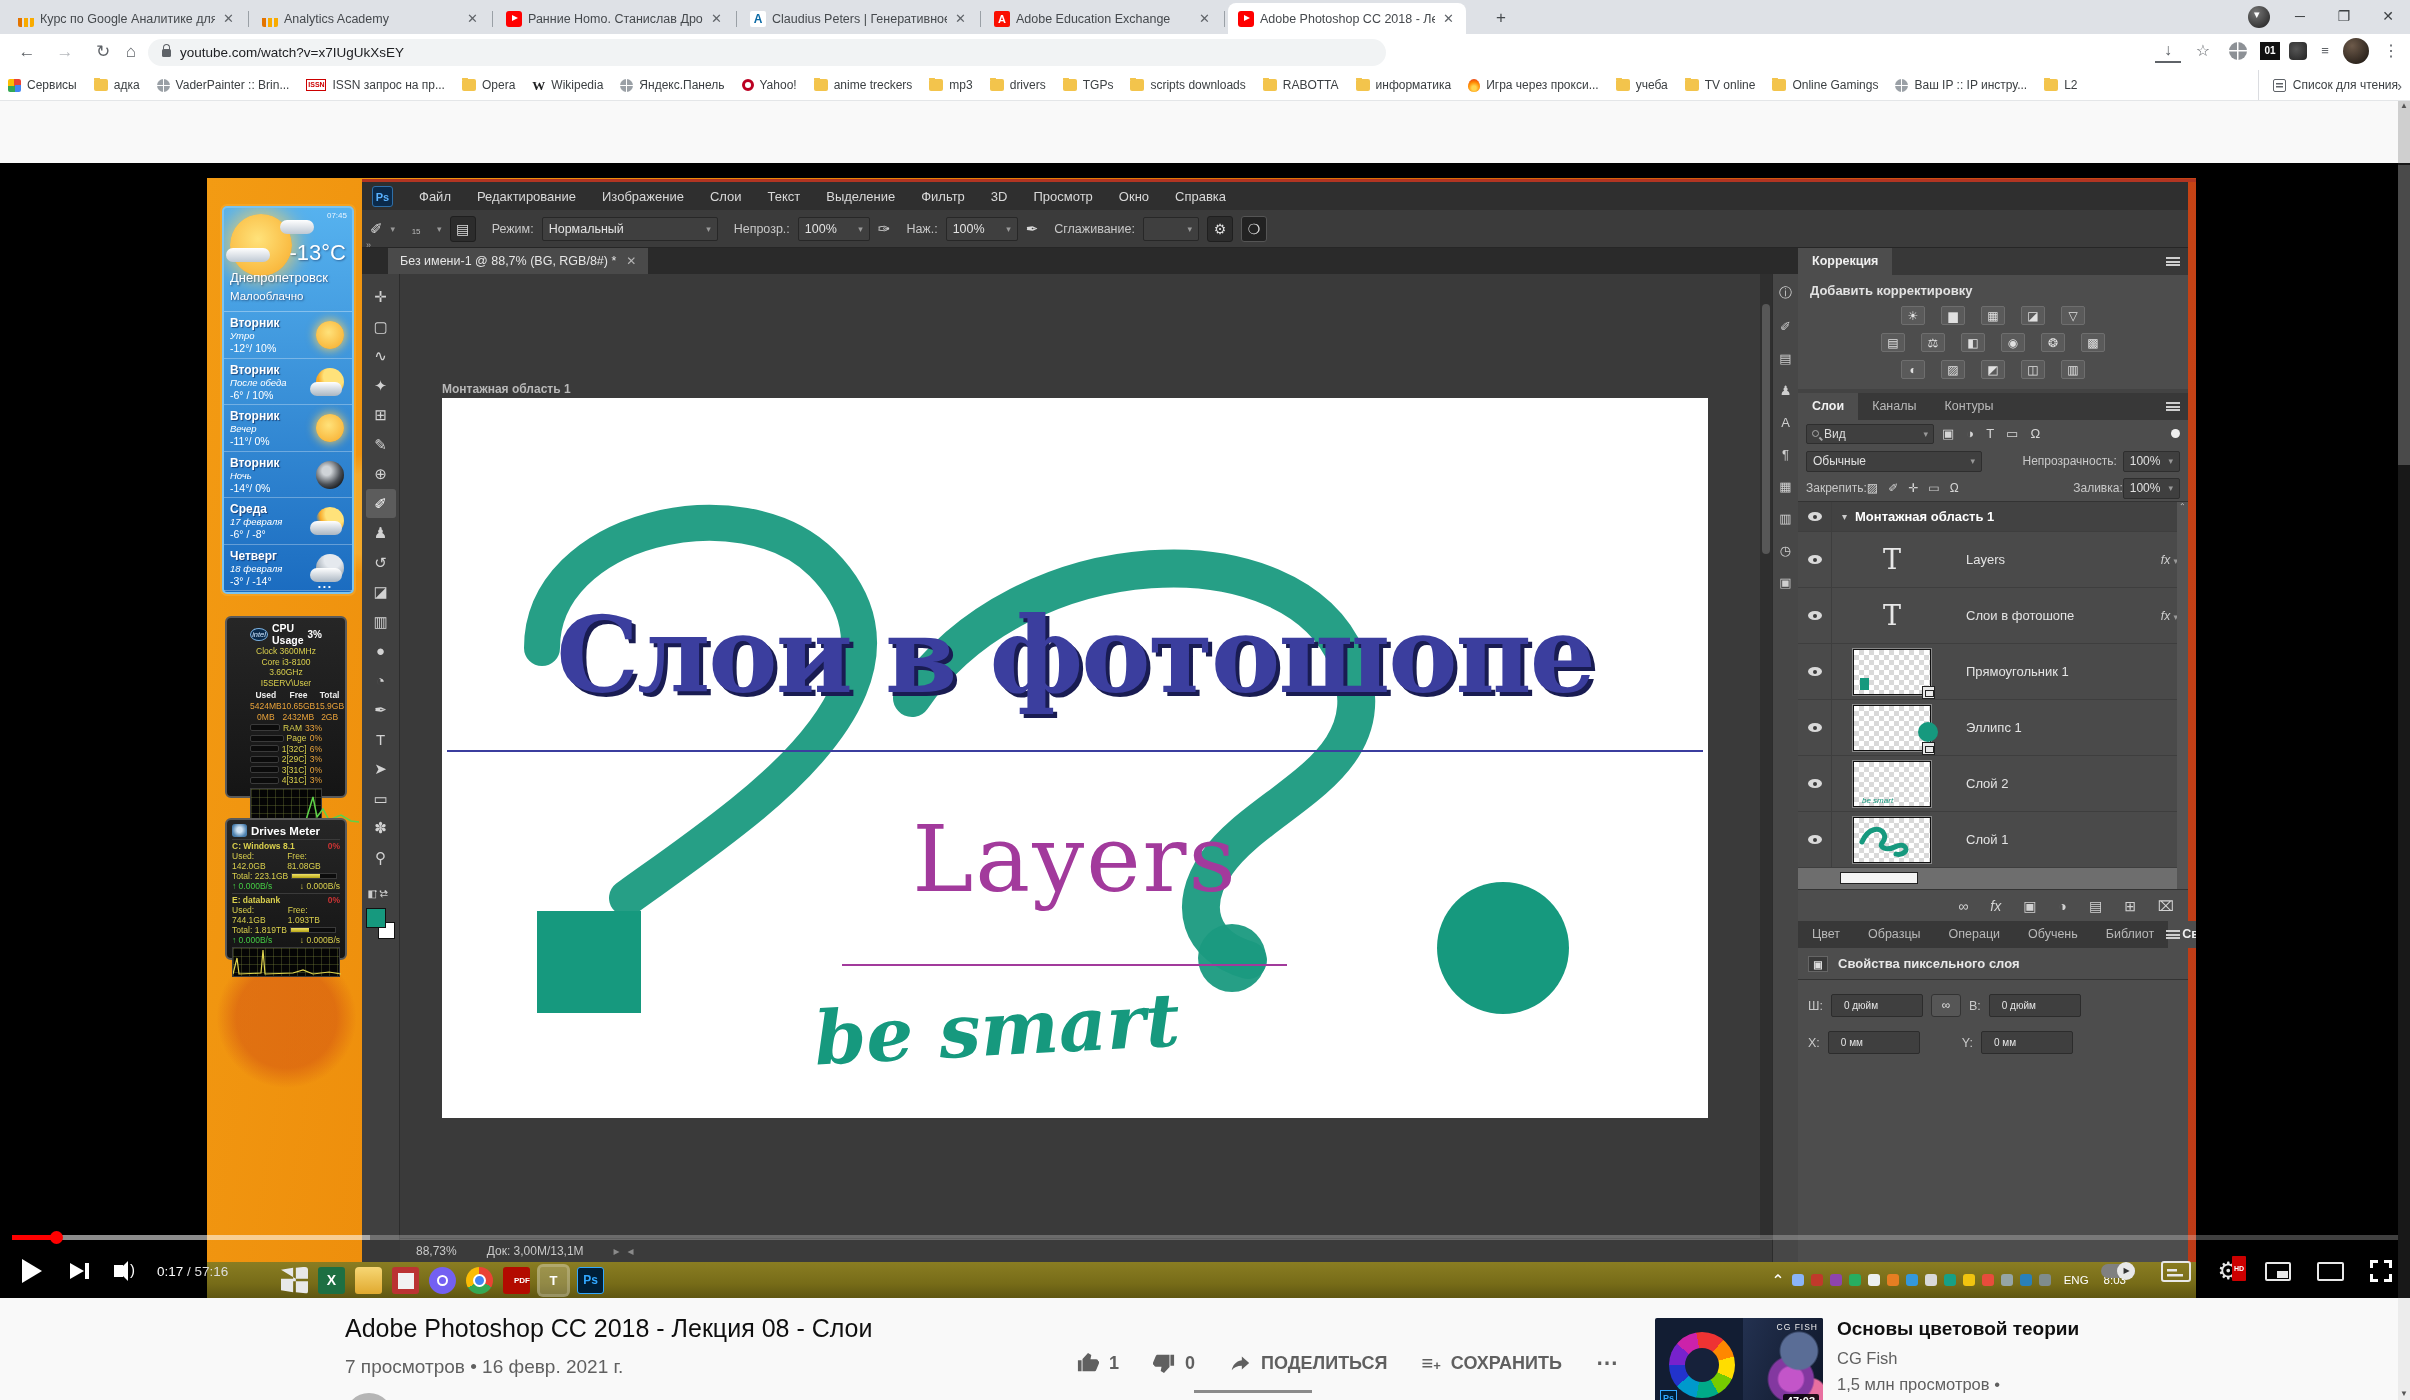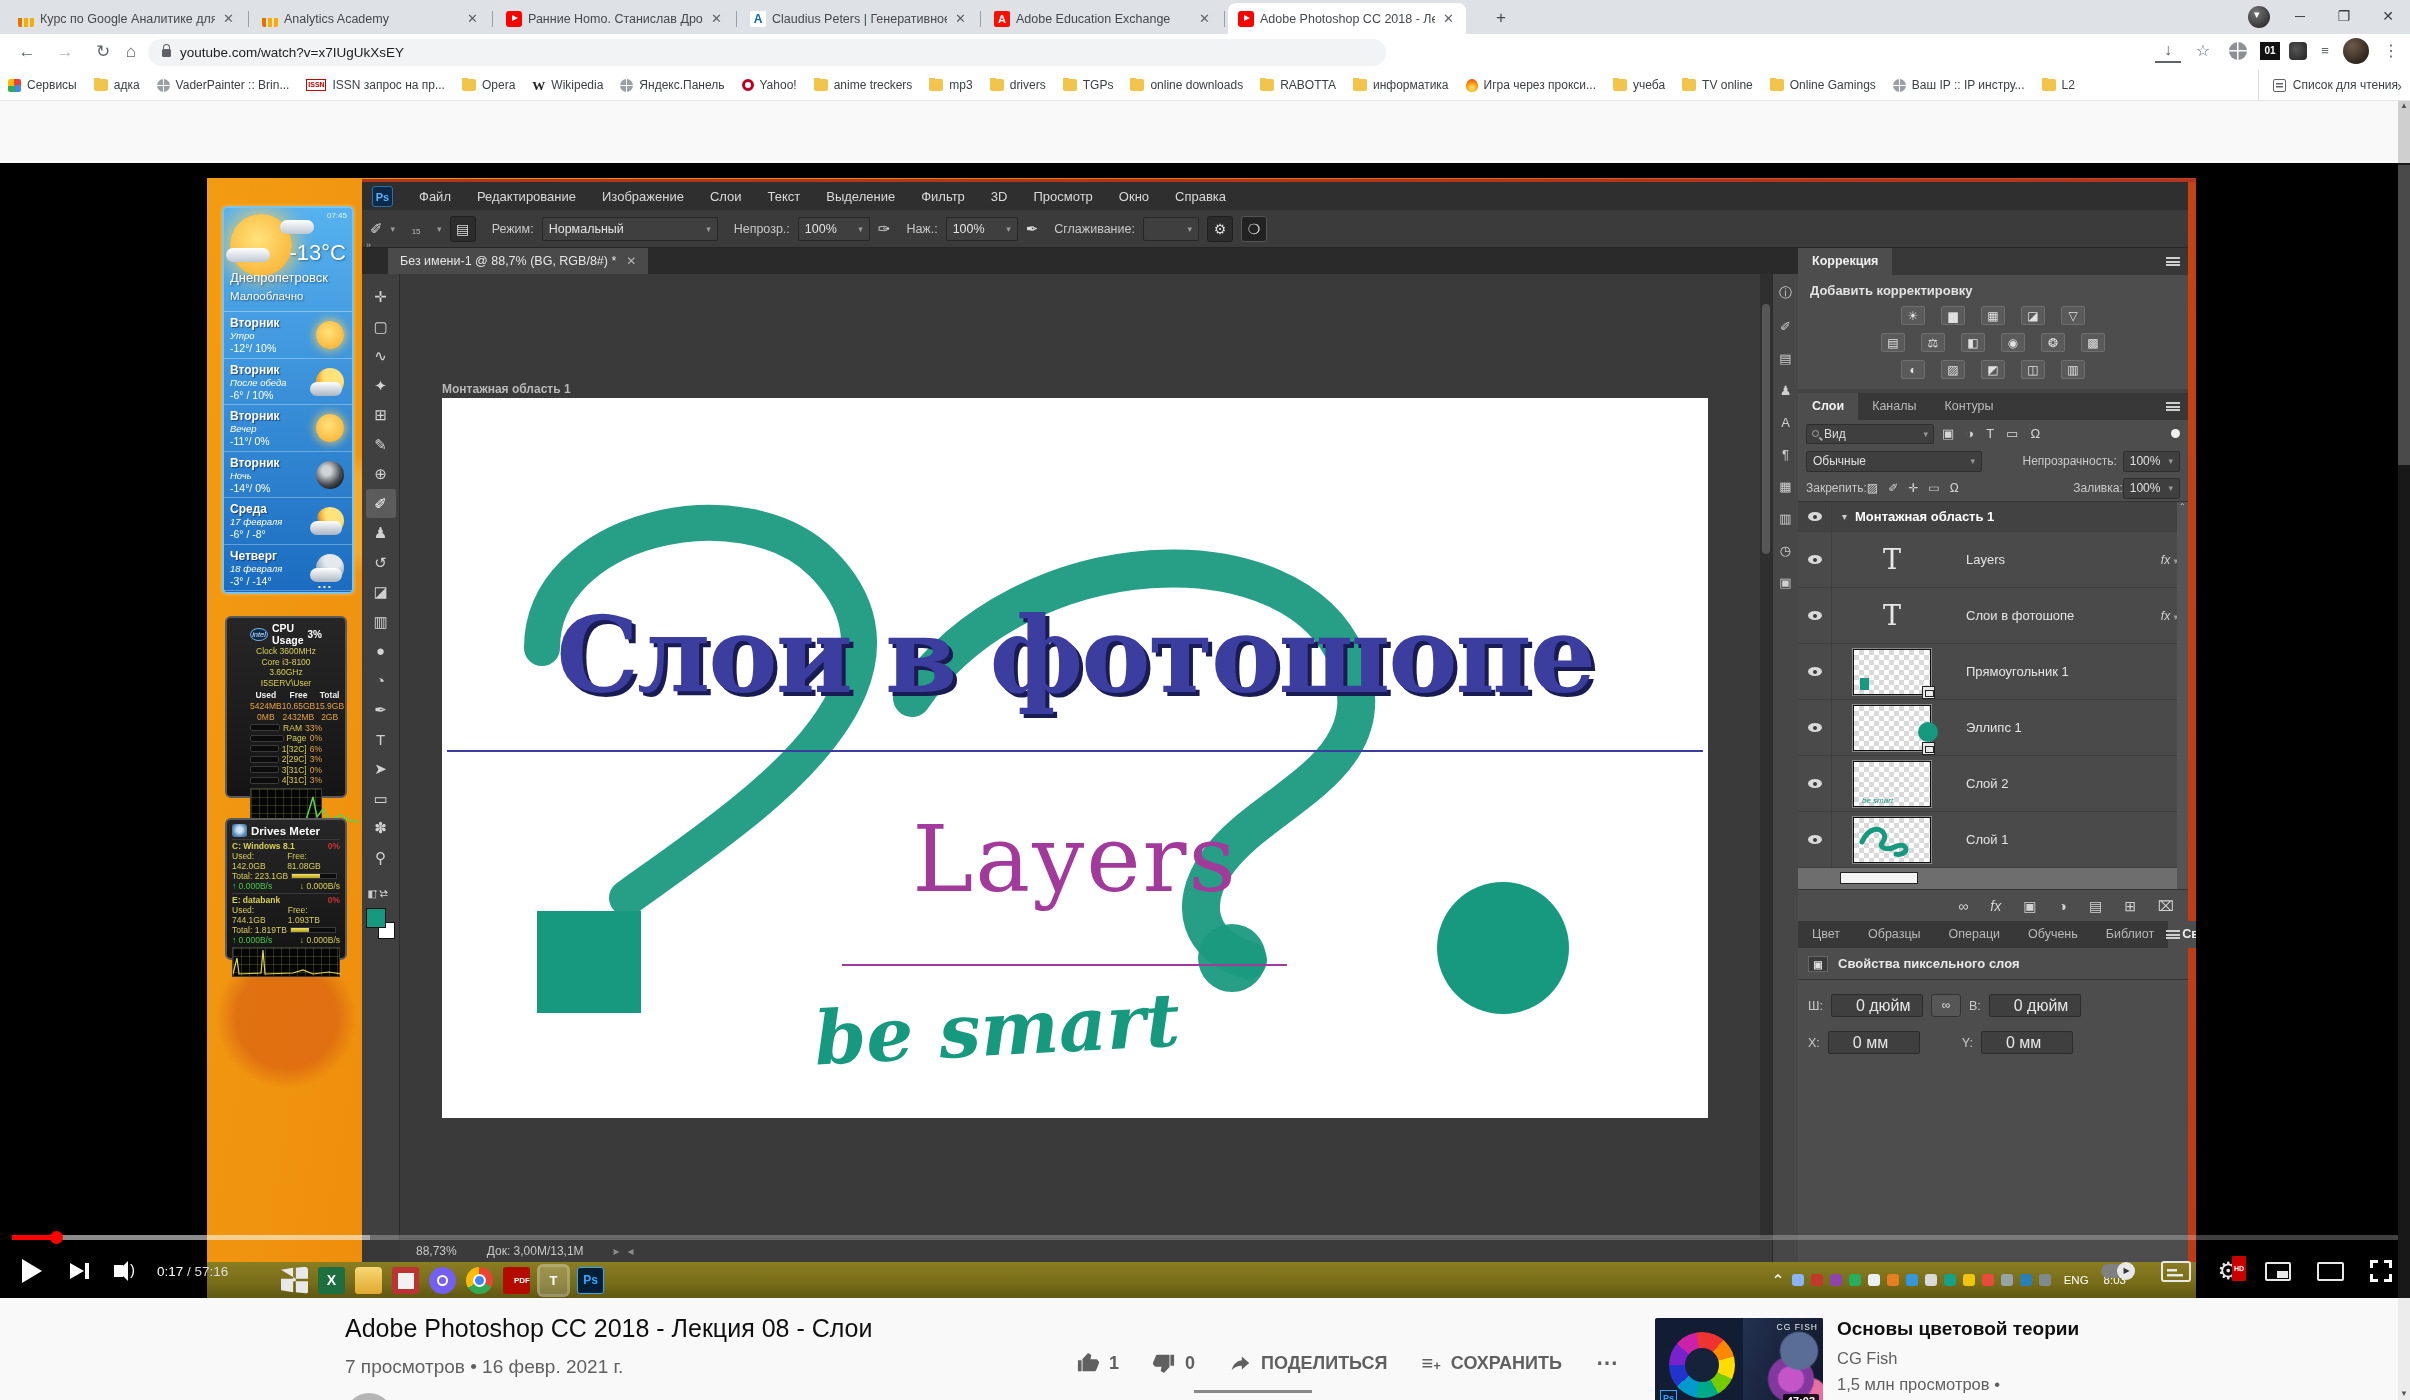--- a/index.html
+++ b/index.html
@@ -287,21 +287,21 @@
   .lay-scroll { position:absolute; right:0; top:0; width:11px; height:100%; background:#555; }
   .lay-scroll::before { content:"⌃"; position:absolute; top:0px; left:2px; color:#ccc; font-size:8px; }
   .lay-footer { height:32px; background:#4d4d4d; display:flex; align-items:center; justify-content:flex-end; gap:22px; padding-right:14px; border-top:1px solid #333; }
   .lf-ico { color:#d2d2d2; font-size:14px; }
   .props-title { display:flex; align-items:center; gap:10px; height:32px; background:#4d4d4d; padding:0 10px;
                  border-bottom:1px solid #333; color:#e8e8e8; font-size:13px; font-weight:bold; }
   .pt-ico { width:20px; height:16px; background:#3a3a3a; border:1px solid #666; color:#ddd; font-size:10px; text-align:center; line-height:15px; }
   .props-body { background:#4d4d4d; padding:14px 10px; height:100%; }
   .pf-row { display:flex; align-items:center; gap:8px; margin-bottom:14px; color:#c9c9c9; font-size:12.5px; }
   .pf-field { width:92px; height:23px; background:#3f3f3f; border:1px solid #2c2c2c; border-radius:2px;
-              color:#e6e6e6; font-size:16px; line-height:22px; padding-left:24px; }
+              color:#e6e6e6; font-size:10px; line-height:22px; padding-left:12px; }
   .pf-link { width:30px; height:23px; background:#565656; border:1px solid #333; border-radius:3px;
              color:#ddd; text-align:center; line-height:21px; font-size:12px; }
 
   
   .taskbar { position:absolute; left:0; top:1084px; width:1989px; height:36px;
              background:linear-gradient(#8a7d22,#776c18 60%,#5f5612); display:flex; align-items:center; }
   .tb-apps { display:flex; align-items:center; gap:10px; margin-left:74px; }
   .app { width:27px; height:27px; border-radius:3px; position:relative; }
   .app.hl { box-shadow:0 0 0 3px rgba(255,255,255,.35); background-color:rgba(255,255,255,.2); }
   .app-start { background:conic-gradient(#e8e8e8 0 25%, #d0d0d0 25% 50%, #eee 50% 75%, #ddd 75%); clip-path:polygon(0 12%,45% 5%,45% 45%,0 45%,0 55%,45% 55%,45% 95%,0 88%,0 55%,100% 55%,100% 100%,55% 95%,55% 5%,100% 0,100% 45%,55% 45%); background:#e8e8e8; }
@@ -503,21 +503,21 @@
         <div class="bm">
           <span class="bmi bmi-folder"></span>
           <span>drivers</span>
         </div>
         <div class="bm">
           <span class="bmi bmi-folder"></span>
           <span>TGPs</span>
         </div>
         <div class="bm">
           <span class="bmi bmi-folder"></span>
-          <span>online downloads</span>
+          <span>scripts downloads</span>
         </div>
         <div class="bm">
           <span class="bmi bmi-folder"></span>
           <span>RABOTTA</span>
         </div>
         <div class="bm">
           <span class="bmi bmi-folder"></span>
           <span>информатика</span>
         </div>
         <div class="bm">

